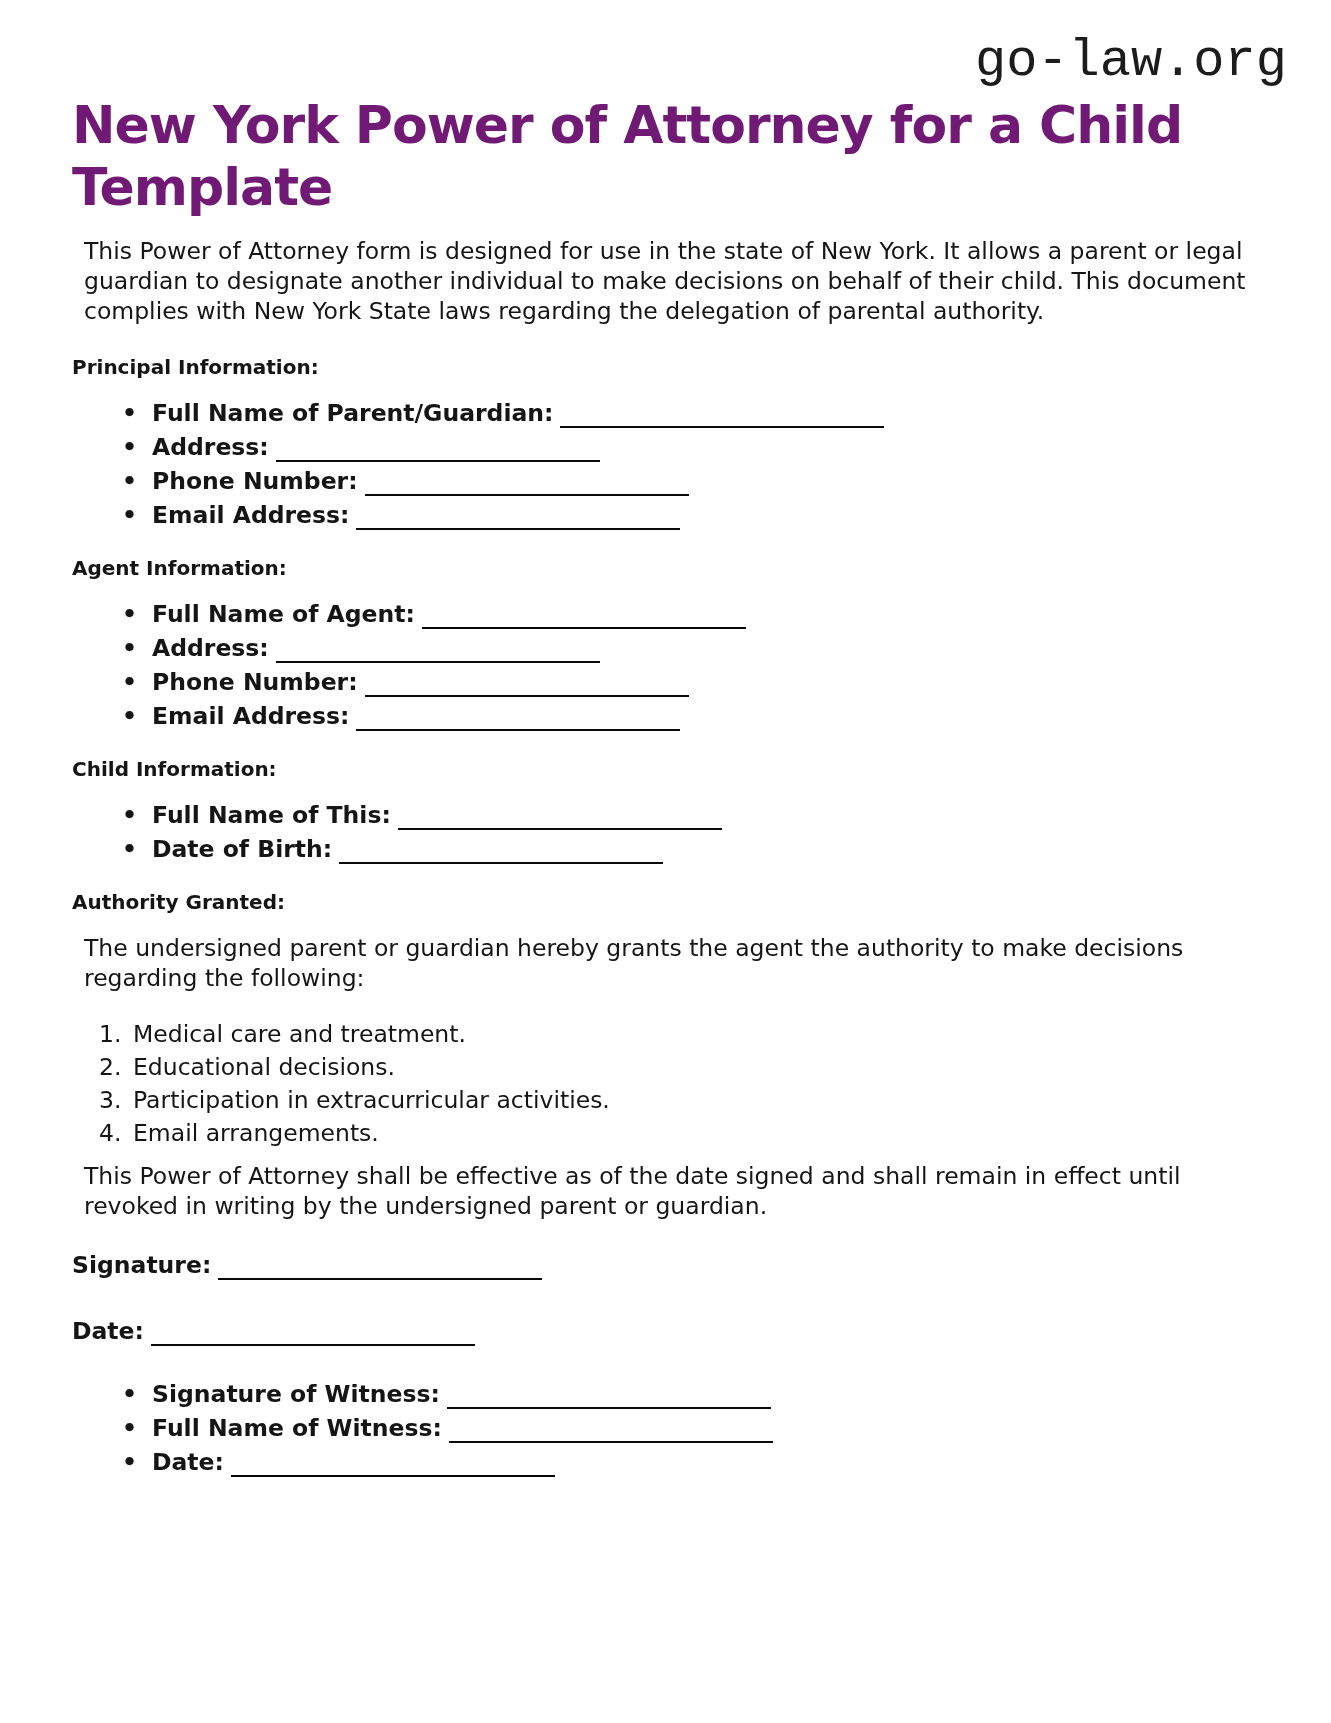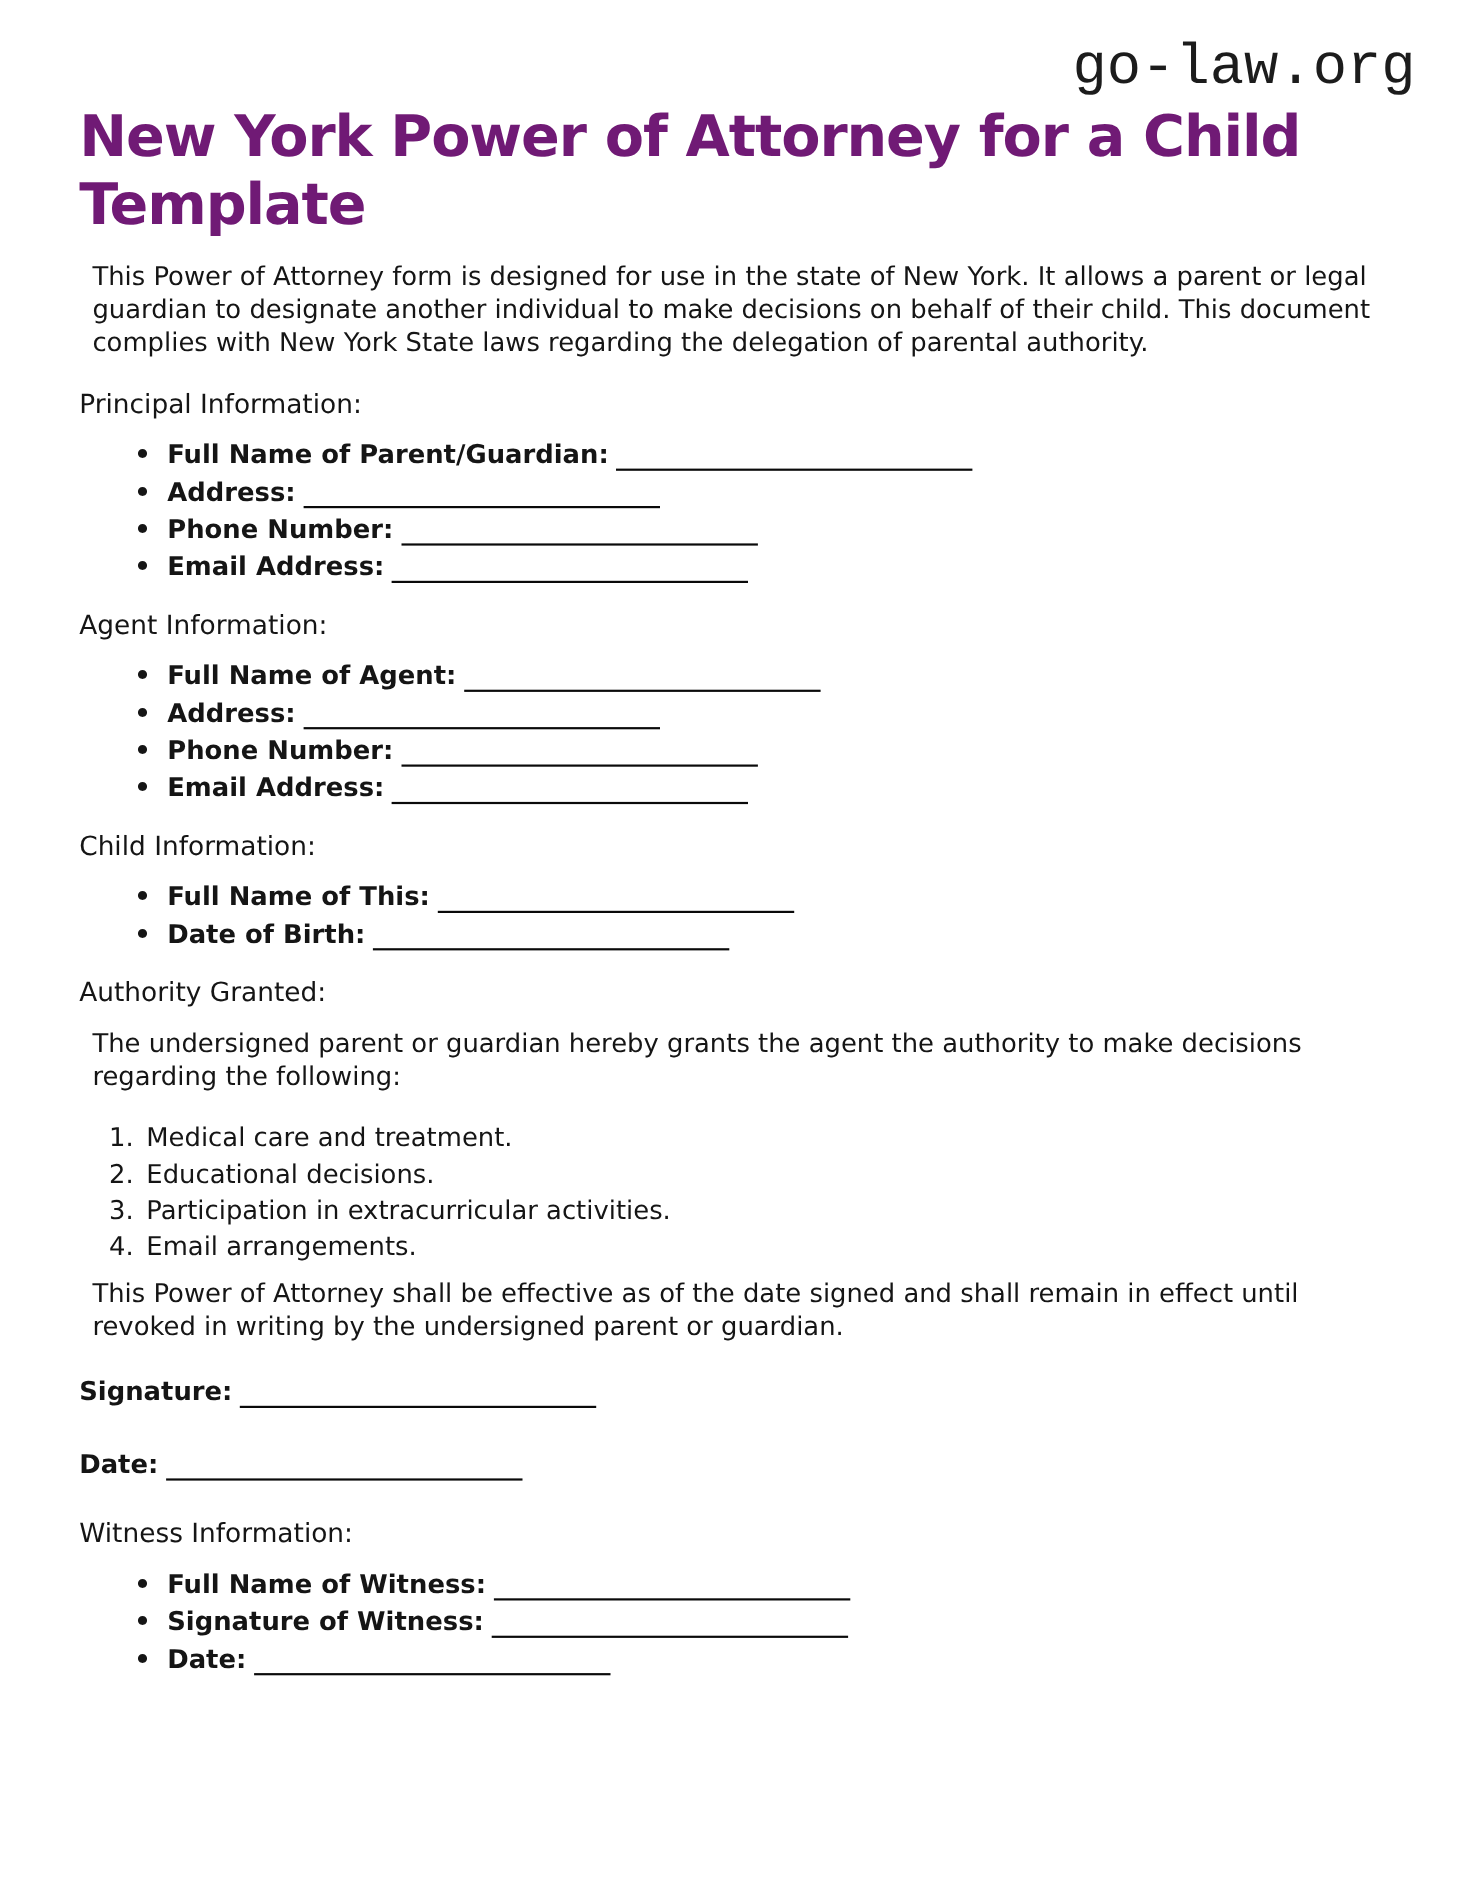--- a/index.html
+++ b/index.html
@@ -37,22 +37,22 @@
     line-height: 62px;
     font-weight: bold;
     letter-spacing: -1px;
     color: #701a75;
   }
   p.body-text {
     margin: 0 0 26px 12px;
   }
   p.sec-heading {
     margin: 0 0 16px 0;
-    font-weight: normal;
-    font-size: 24px;
+    font-weight: bold;
+    font-size: 20px;
   }
   ul.fields {
     list-style: none;
     margin: 0 0 22px 0;
     padding: 0 0 0 38px;
   }
   ul.fields li {
     line-height: 31px;
     margin: 0 0 3px 12px;
   }
@@ -150,26 +150,25 @@
 
   <p class="body-text">This Power of Attorney shall be effective as of the date signed and shall remain in effect until revoked in writing by the undersigned parent or guardian.</p>
 
   <p class="sig-line">
     <span class="field-label">Signature:</span><span class="blank"></span>
   </p>
   <p class="sig-line">
     <span class="field-label">Date:</span><span class="blank"></span>
   </p>
 
-  <p class="sec-heading">Witness Information:</p>
   <ul class="fields">
     <li>
-      <span class="bullet">•</span><span class="field-label">Full Name of Witness:</span><span class="blank"></span>
+      <span class="bullet">•</span><span class="field-label">Signature of Witness:</span><span class="blank"></span>
     </li>
     <li>
-      <span class="bullet">•</span><span class="field-label">Signature of Witness:</span><span class="blank"></span>
+      <span class="bullet">•</span><span class="field-label">Full Name of Witness:</span><span class="blank"></span>
     </li>
     <li>
       <span class="bullet">•</span><span class="field-label">Date:</span><span class="blank"></span>
     </li>
   </ul>
 
 </div>
 
 </body></html>

